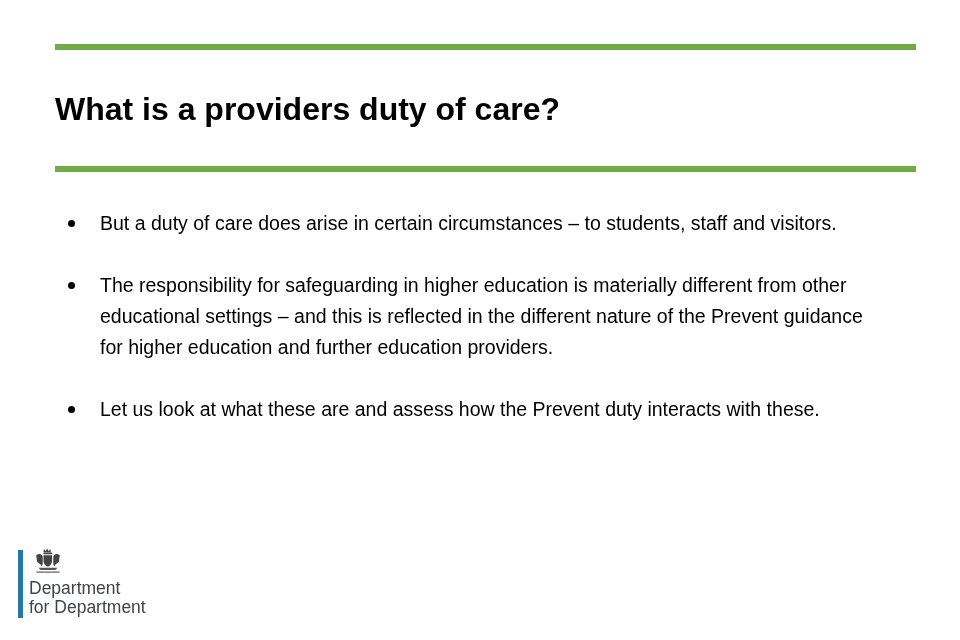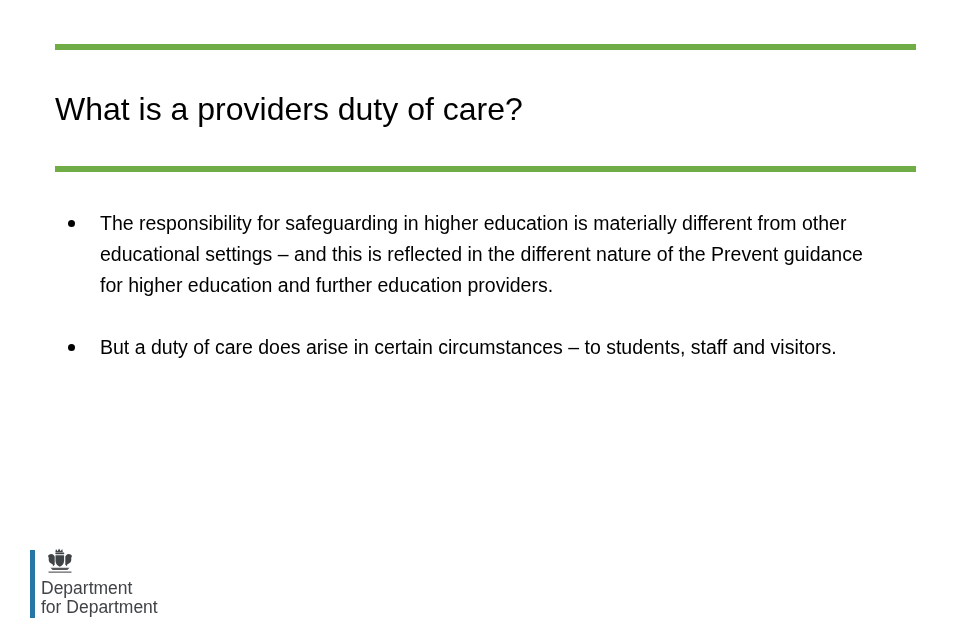--- a/index.html
+++ b/index.html
@@ -20,21 +20,21 @@
   }
   .rule-top { top: 44px; }
   .rule-bottom { top: 166px; }
   .title {
     position: absolute;
     left: 55px;
     top: 92px;
     margin: 0;
     font-size: 32px;
     line-height: 34px;
-    font-weight: normal;
+    font-weight: bold;
     color: var(--body-text, #000);
     letter-spacing: 0;
   }
   .bullets {
     position: absolute;
     left: 55px;
     top: 208px;
     margin: 0;
     padding: 0;
     list-style: none;
@@ -58,21 +58,20 @@
     height: 7px;
     border-radius: 50%;
     background: var(--body-text, #000);
   }
   .logo {
     position: absolute;
     left: 18px;
     top: 546px;
     display: flex;
     align-items: flex-start;
-    margin-left: 12px;
   }
   .logo-bar {
     width: 5px;
     height: 68px;
     margin-top: 4px;
     background: var(--logo-bar-blue, #2676a6);
   }
   .logo-body { margin-left: 6px; }
   .crest { display: block; margin-left: 1px; }
   .logo-text {
@@ -87,22 +86,23 @@
 
 <div class="slide">
 
   <div class="rule rule-top"></div>
 
   <h1 class="title">What is a providers duty of care?</h1>
 
   <div class="rule rule-bottom"></div>
 
   <ul class="bullets">
+    <li>But a duty of care does arise in certain circumstances – to students, staff and visitors.</li>
     <li>The responsibility for safeguarding in higher education is materially different from other educational settings – and this is reflected in the different nature of the Prevent guidance for higher education and further education providers.</li>
-    <li>But a duty of care does arise in certain circumstances – to students, staff and visitors.</li>
+    <li>Let us look at what these are and assess how the Prevent duty interacts with these.</li>
   </ul>
 
   <div class="logo">
     <div class="logo-bar"></div>
     <div class="logo-body">
       <svg class="crest" width="36" height="30" viewBox="0 0 36 30" aria-hidden="true">
         <g fill="#414447">
           <path d="M14 3 l1.6 2.2 L17.1 2.5 L18.6 5.2 L20.2 3 l0.7 3.2 h-7.6 z"></path>
           <rect x="13.3" y="6.6" width="9" height="1.7" rx="0.8"></rect>
           <path d="M13.5 9.2 h8.6 v5.6 c0 3.1 -1.8 5 -4.3 5.9 c-2.5 -0.9 -4.3 -2.8 -4.3 -5.9 z"></path>

